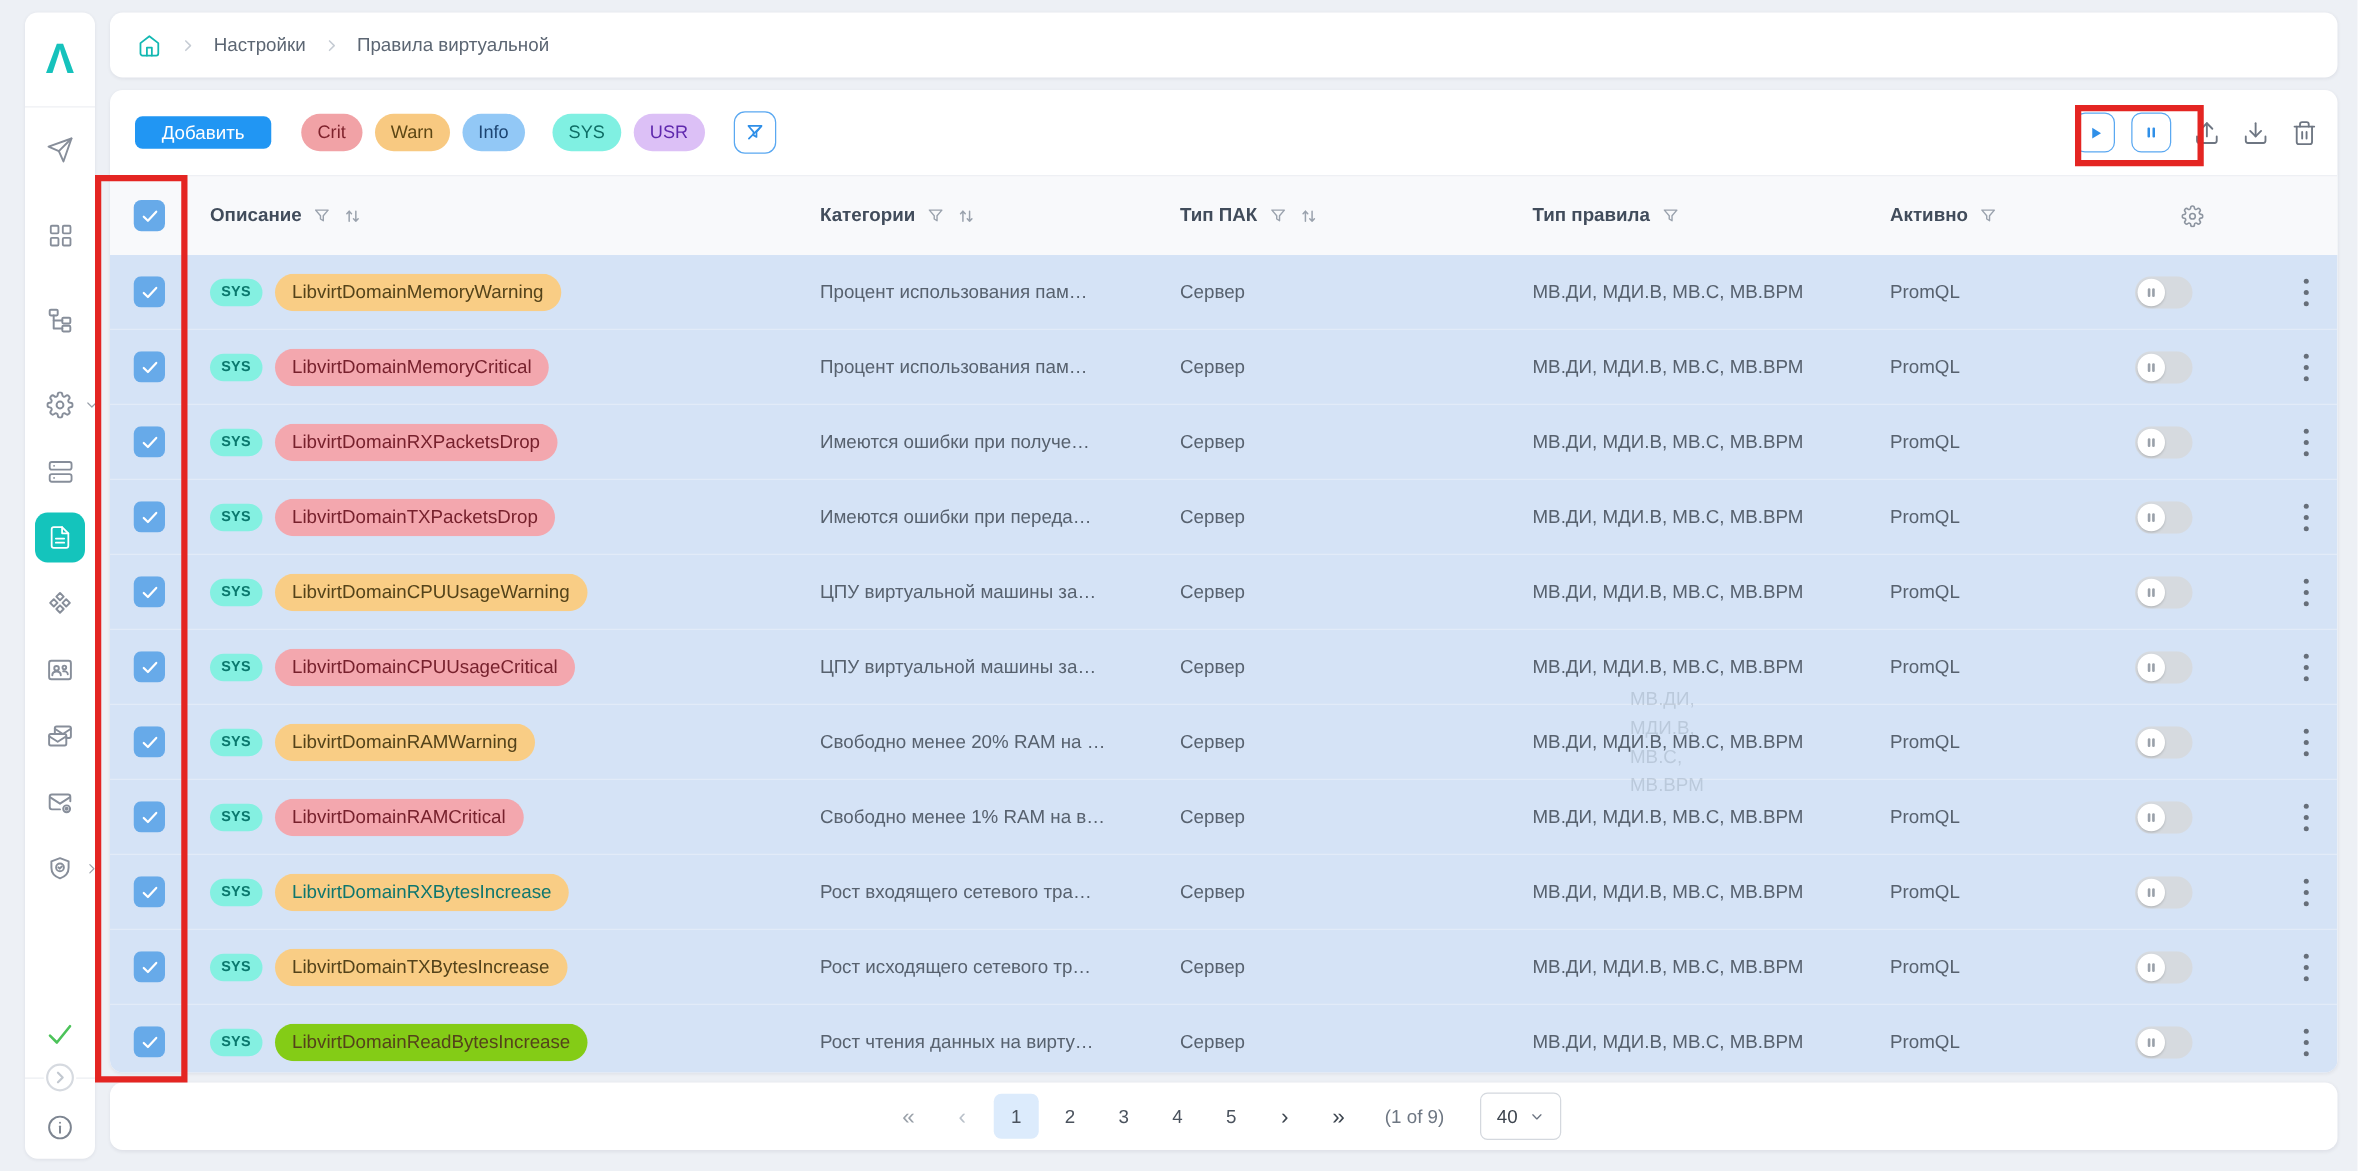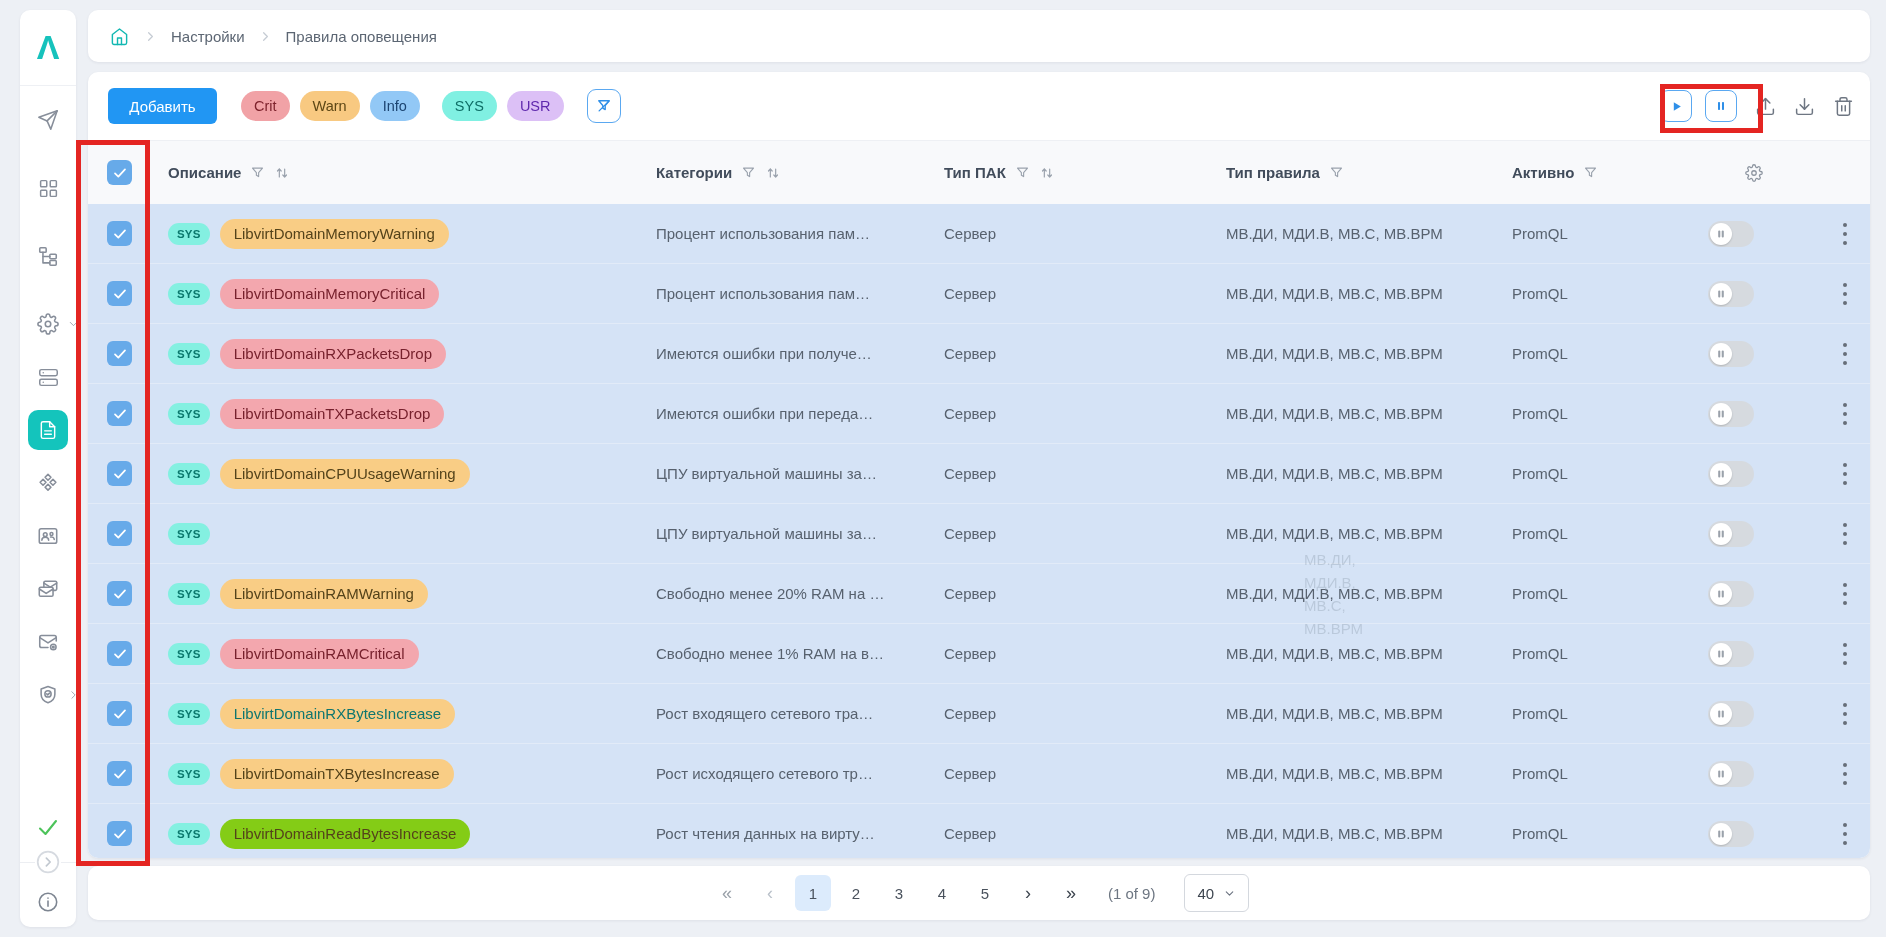--- a/index.html
+++ b/index.html
@@ -35,21 +35,21 @@
 
   
   .bc { position:absolute; left:88px; top:10px; width:1782px; height:52px;
         display:flex; align-items:center; padding:0 22px; gap:13px; }
   .bc .crumb { font-size:15px; color:#5c6673; }
   .bc .sep { display:flex; }
 
   
   .main { position:absolute; left:88px; top:72px; width:1782px; height:786px; overflow:hidden; }
   .toolbar { height:68px; display:flex; align-items:center; padding:0 16px 0 20px; }
-  .btn-add { width:109px; height:36px; background:#2196f3; color:#fff; border:none; border-radius:6px;
+  .btn-add { width:109px; height:26px; background:#2196f3; color:#fff; border:none; border-radius:6px;
              font-size:15px; font-family:inherit; cursor:pointer; }
   .search { margin-left:21px; width:208px; height:38px; border:1px solid #d9dce2; border-radius:6px;
             padding:0 12px; font-size:15px; color:#333; font-family:inherit; outline:none; }
   ::placeholder { color:#9ba3ae; }
   .chips { display:flex; gap:10px; margin-left:24px; }
   .chips.scope { margin-left:22px; }
   .chip { height:30px; border-radius:15px; padding:0 13px; display:flex; align-items:center;
           font-size:14.5px; cursor:pointer; }
   .btn-filter { margin-left:23px; width:34px; height:34px; border-radius:9px; border:1.5px solid #5aa8f1;
                 background:#fff; display:flex; align-items:center; justify-content:center; cursor:pointer; }
@@ -268,21 +268,21 @@
       <svg width="15" height="15" viewBox="0 0 24 24" fill="none" stroke="#c6ccd4" stroke-width="2" stroke-linecap="round" stroke-linejoin="round">
         <path d="M9 6l6 6-6 6"></path>
       </svg>
     </span>
   <span class="crumb">Настройки</span>
   <span class="sep">
       <svg width="15" height="15" viewBox="0 0 24 24" fill="none" stroke="#c6ccd4" stroke-width="2" stroke-linecap="round" stroke-linejoin="round">
         <path d="M9 6l6 6-6 6"></path>
       </svg>
     </span>
-  <span class="crumb">Правила оповещения</span>
+  <span class="crumb">Правила виртуальной</span>
 </div>
 
 <div class="main card">
   <div class="toolbar">
     <button class="btn-add">Добавить</button>
     <div class="chips" id="sev-chips">
         <span class="chip" style="background: rgb(241, 162, 166); color: rgb(126, 34, 44);">Crit</span>
         <span class="chip" style="background: rgb(248, 201, 129); color: rgb(93, 71, 21);">Warn</span>
         <span class="chip" style="background: rgb(146, 200, 246); color: rgb(28, 68, 113);">Info</span>
       </div>
@@ -621,20 +621,21 @@
       <div class="checkbox">
             <span style="display:flex">
               <svg width="16" height="16" viewBox="0 0 24 24" fill="none" stroke="#fff" stroke-width="2.6" stroke-linecap="round" stroke-linejoin="round">
                 <path d="M4.5 12.5l5 5L19.5 6.5"></path>
               </svg>
             </span>
           </div>
     </div>
     <div class="td td-name">
       <span class="sys-badge" style="background:#84f0e1;color:#0b786d">SYS</span>
+      <span class="name-pill" style="background:#f3a7ae;color:#77212d">LibvirtDomainCPUUsageCritical</span>
     </div>
     <div class="td">ЦПУ виртуальной машины за…</div>
     <div class="td">Сервер</div>
     <div class="td">МВ.ДИ, МДИ.В, МВ.С, МВ.ВРМ</div>
     <div class="td">PromQL</div>
     <div class="td td-active">
       <div class="toggle">
         <span class="knob">
               <span style="display:flex">
                 <svg width="10" height="10" viewBox="0 0 10 10">

